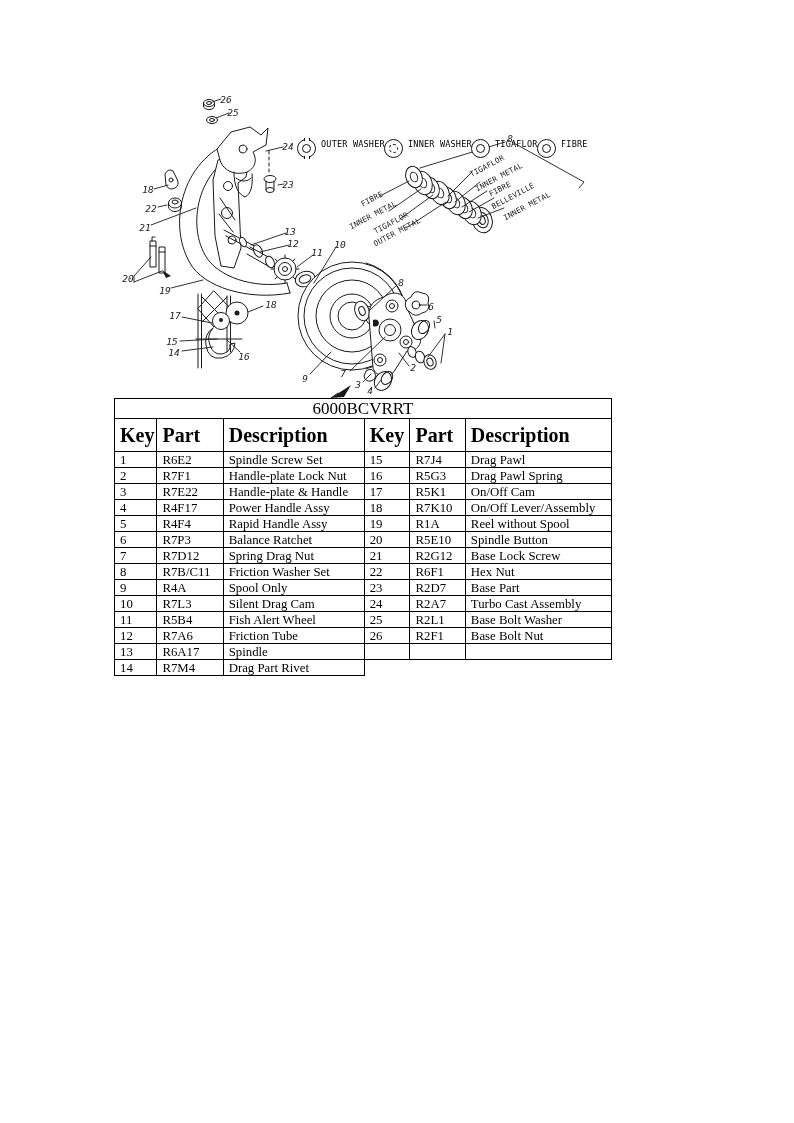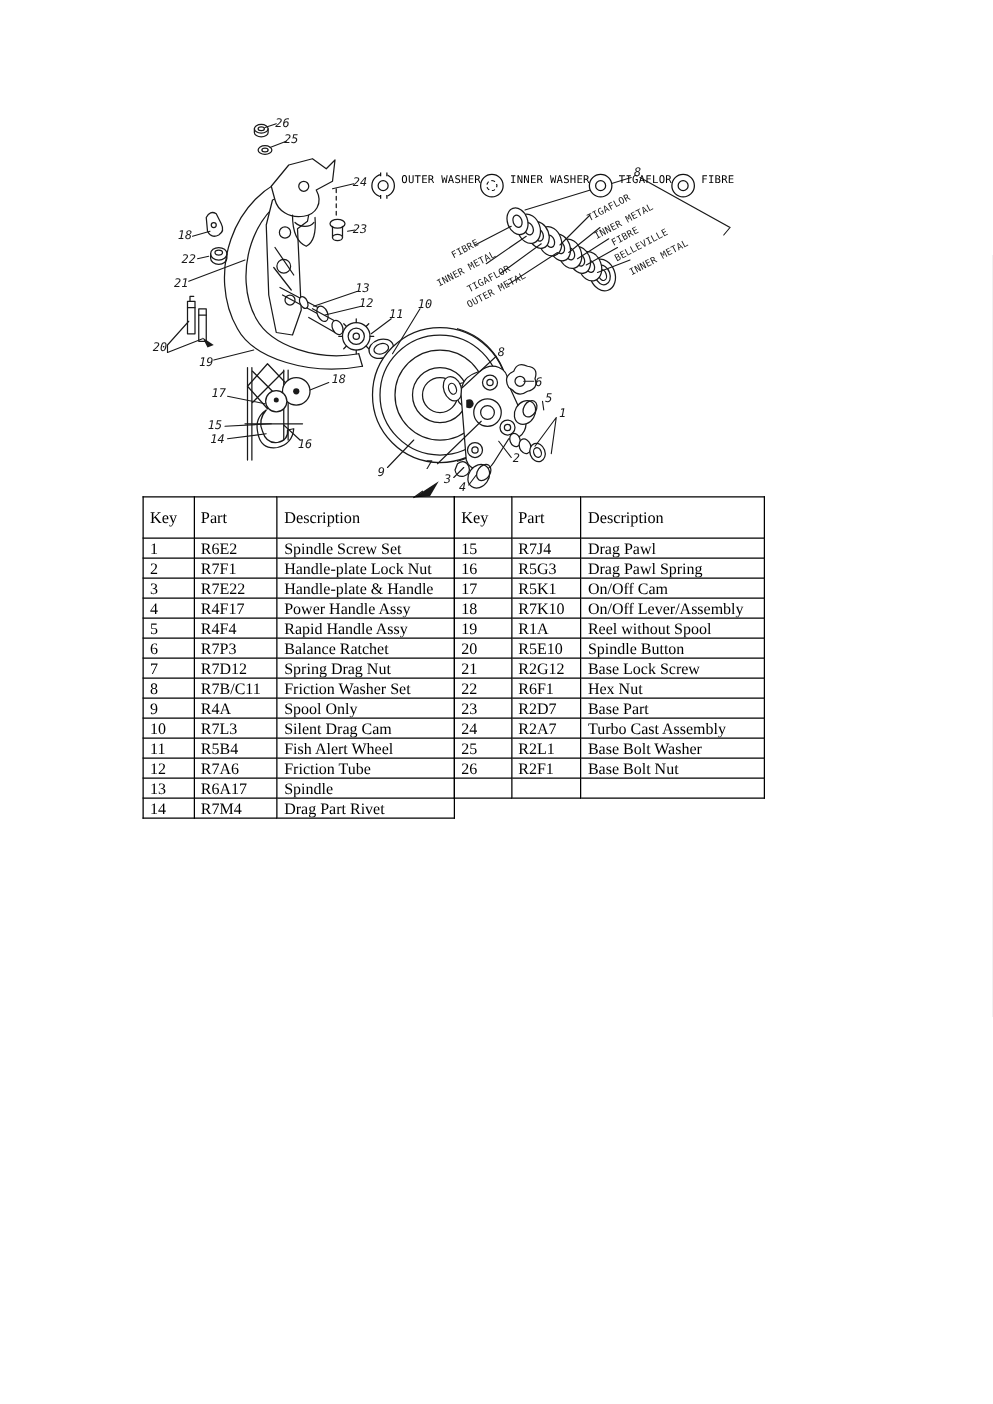--- a/index.html
+++ b/index.html
@@ -30,21 +30,21 @@
            transform:translate(-50%,-50%) rotate(-28deg);white-space:nowrap;}
   
   .parts-table{position:absolute;left:114px;top:398px;width:498px;}
   .t-title{box-sizing:border-box;border:1px solid #000;height:21px;line-height:19px;
            text-align:center;font-size:17px;}
   .t-body{display:flex;align-items:flex-start;}
   table{border-collapse:collapse;table-layout:fixed;margin-top:-1px;}
   table.right{margin-left:-1px;}
   th,td{box-sizing:border-box;border:1px solid #000;height:16px;padding:0 2px 0 5px;
         font-weight:normal;text-align:left;overflow:hidden;white-space:nowrap;}
-  th{font-size:13px;height:33px;}
+  th{font-size:20px;height:33px;font-weight:bold;}
   td{font-size:12.8px;line-height:14px;}
 </style>
 </head>
 <body>
 
 <div class="page" data-name="parts-document-page">
 
   <div class="diagram" data-name="exploded-diagram">
 
     <svg width="794" height="400" viewBox="0 0 794 400" data-name="exploded-diagram-drawing">
@@ -299,20 +299,21 @@
 
         <span class="stack-label" data-name="washer-stack-label" style="left: 500px; top: 189px;">FIBRE</span>
 
         <span class="stack-label" data-name="washer-stack-label" style="left: 513px; top: 196px;">BELLEVILLE</span>
 
         <span class="stack-label" data-name="washer-stack-label" style="left: 527px; top: 206px;">INNER METAL</span>
       </div>
   </div>
 
   <div class="parts-table" data-name="parts-table">
+    <div class="t-title" data-name="table-title">6000BCVRRT</div>
     <div class="t-body">
       <table class="left" data-name="parts-table-left">
         <colgroup>
             <col style="width:41px">
             <col style="width:67px">
             <col style="width:142px">
           </colgroup>
         <thead>
           <tr data-name="header-row">
 

